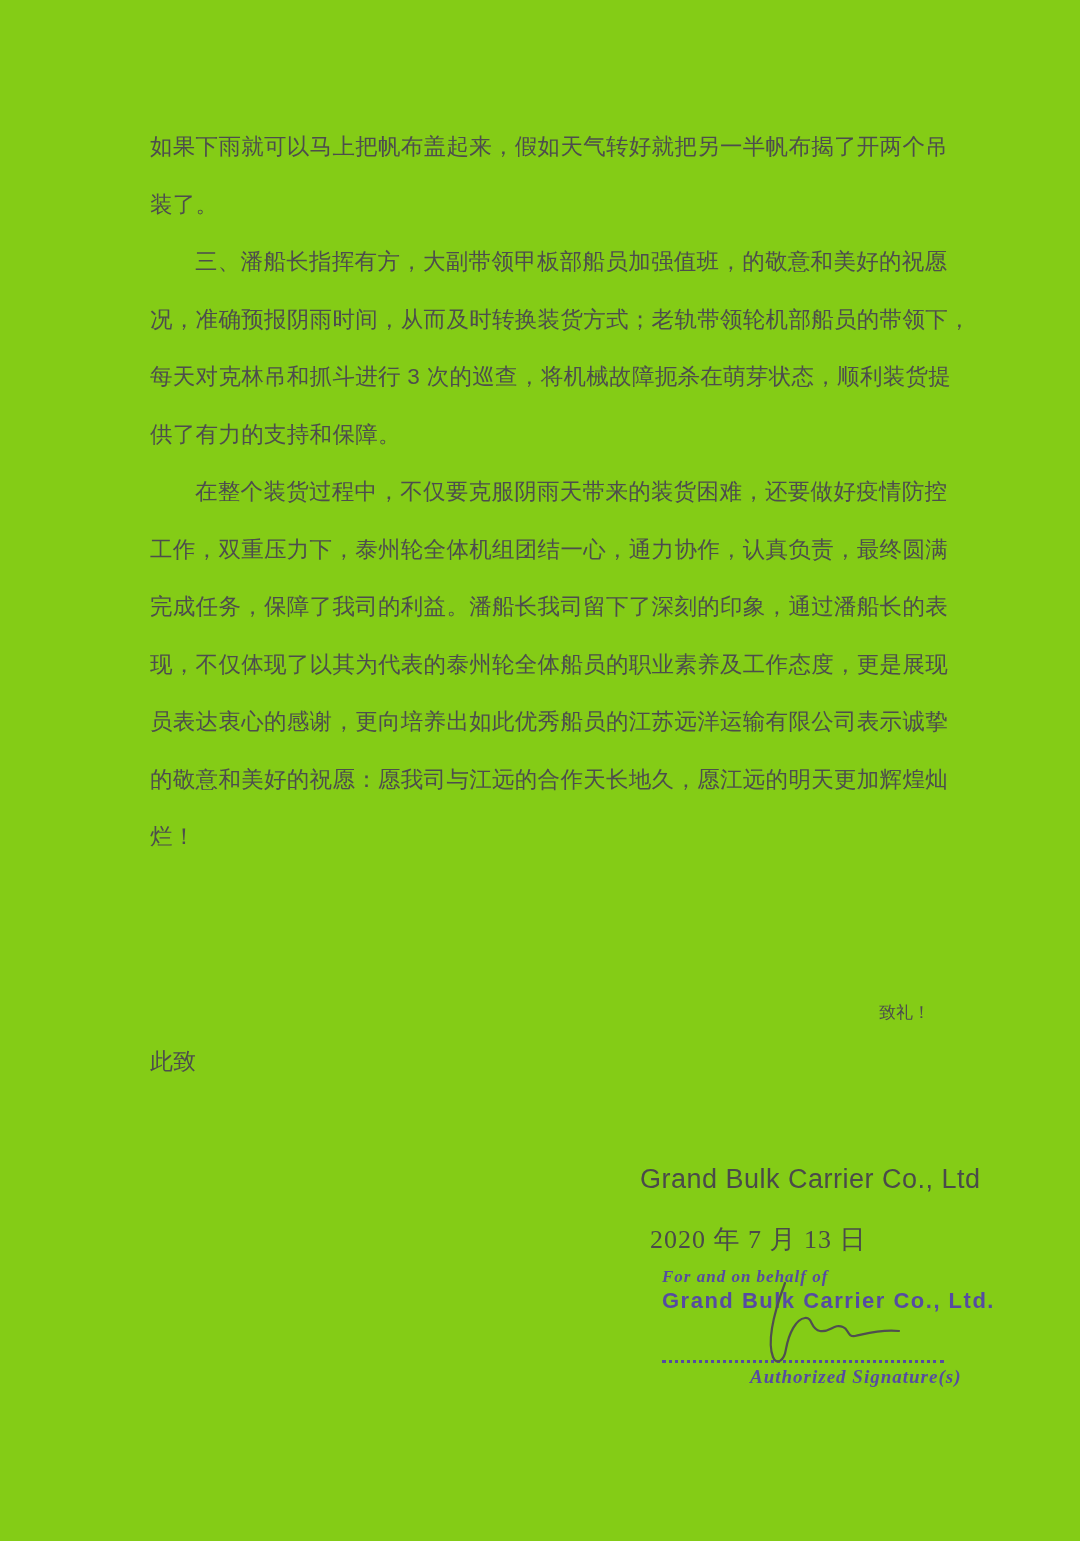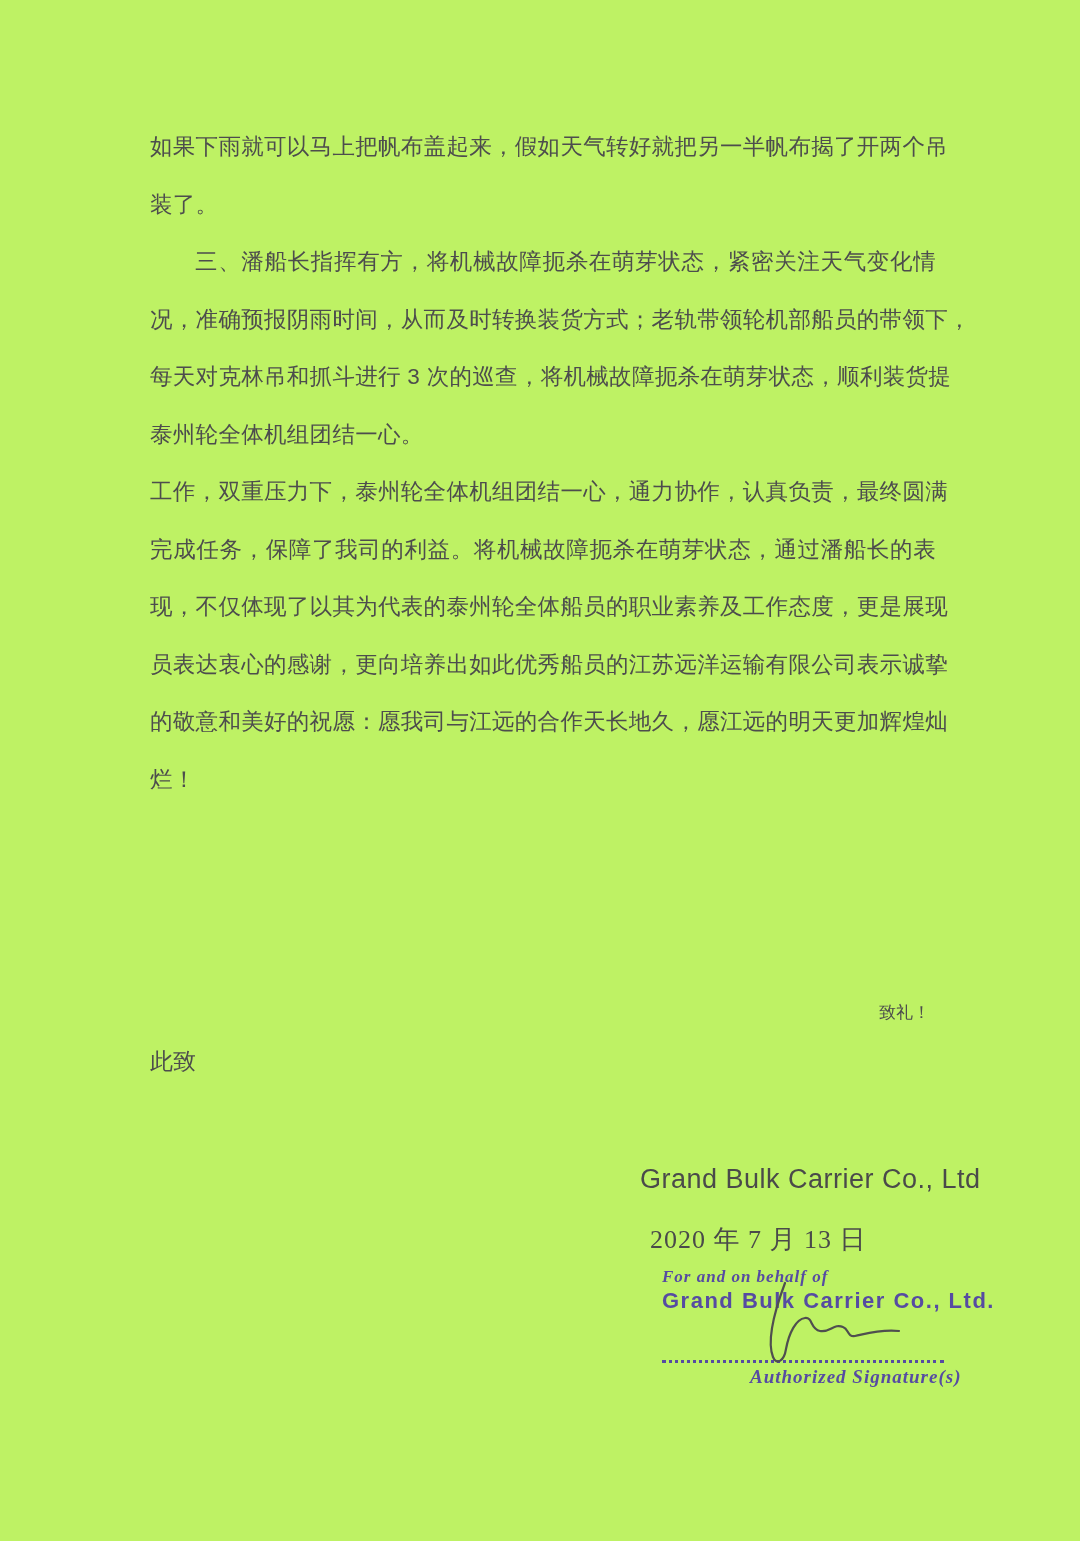--- a/index.html
+++ b/index.html
@@ -1,20 +1,20 @@
 <!DOCTYPE html>
 <html><head>
 <meta charset="utf-8">
 <style>
   html,body { margin:0; padding:0; background:#e9e9e9; }
   .page {
     position:relative;
     width:1080px; height:1541px;
     margin:0 auto;
-    background:#bef264;
+    background:#84cc16;
     font-family:"Liberation Sans", sans-serif;
     overflow:hidden;
   }
   
   .body-text {
     position:absolute;
     left:150px; top:118px; width:786px;
     color:#4d4d4d;
   }
   .line {
@@ -82,26 +82,27 @@
   }
 </style>
 </head>
 <body>
 
 <div class="page">
 
   <div class="body-text">
     <div class="line">如果下雨就可以马上把帆布盖起来，假如天气转好就把另一半帆布揭了开两个吊</div>
     <div class="line end">装了。</div>
-    <div class="line indent">三、潘船长指挥有方，将机械故障扼杀在萌芽状态，紧密关注天气变化情</div>
+    <div class="line indent">三、潘船长指挥有方，大副带领甲板部船员加强值班，的敬意和美好的祝愿</div>
     <div class="line">况，准确预报阴雨时间，从而及时转换装货方式；老轨带领轮机部船员的带领下，</div>
     <div class="line">每天对克林吊和抓斗进行 3 次的巡查，将机械故障扼杀在萌芽状态，顺利装货提</div>
-    <div class="line end">泰州轮全体机组团结一心。</div>
+    <div class="line end">供了有力的支持和保障。</div>
+    <div class="line indent">在整个装货过程中，不仅要克服阴雨天带来的装货困难，还要做好疫情防控</div>
     <div class="line">工作，双重压力下，泰州轮全体机组团结一心，通力协作，认真负责，最终圆满</div>
-    <div class="line">完成任务，保障了我司的利益。将机械故障扼杀在萌芽状态，通过潘船长的表</div>
+    <div class="line">完成任务，保障了我司的利益。潘船长我司留下了深刻的印象，通过潘船长的表</div>
     <div class="line">现，不仅体现了以其为代表的泰州轮全体船员的职业素养及工作态度，更是展现</div>
     <div class="line">员表达衷心的感谢，更向培养出如此优秀船员的江苏远洋运输有限公司表示诚挚</div>
     <div class="line">的敬意和美好的祝愿：愿我司与江远的合作天长地久，愿江远的明天更加辉煌灿</div>
     <div class="line end">烂！</div>
   </div>
 
   <div class="salute-left">此致</div>
   <div class="salute-right">致礼！</div>
 
   <div class="company-name">Grand Bulk Carrier Co., Ltd</div>

